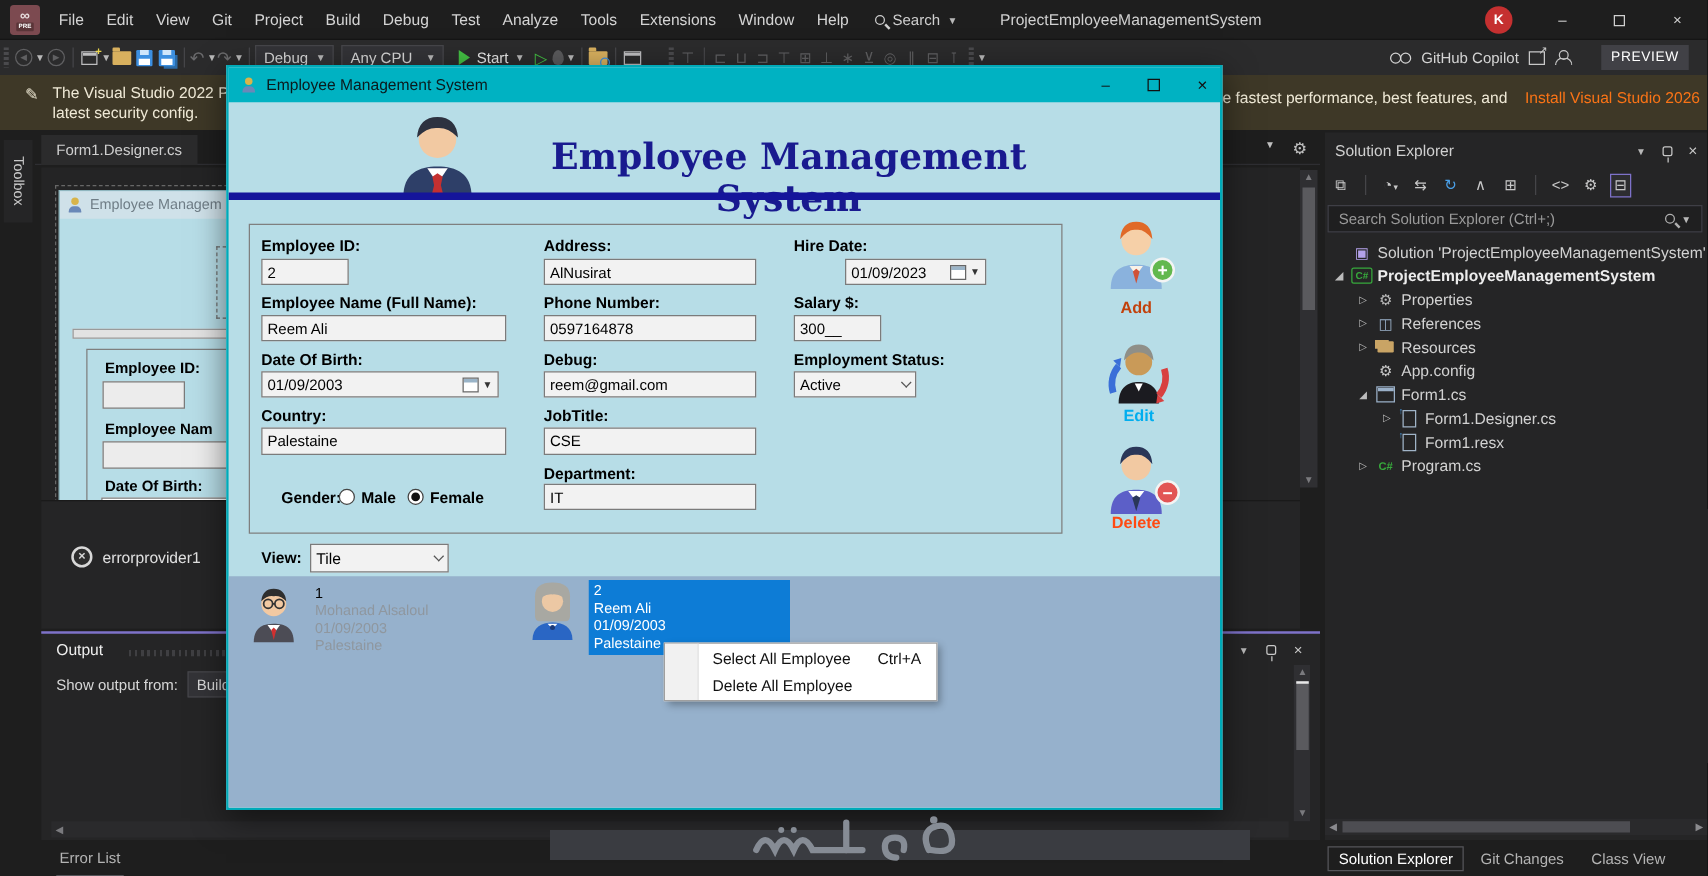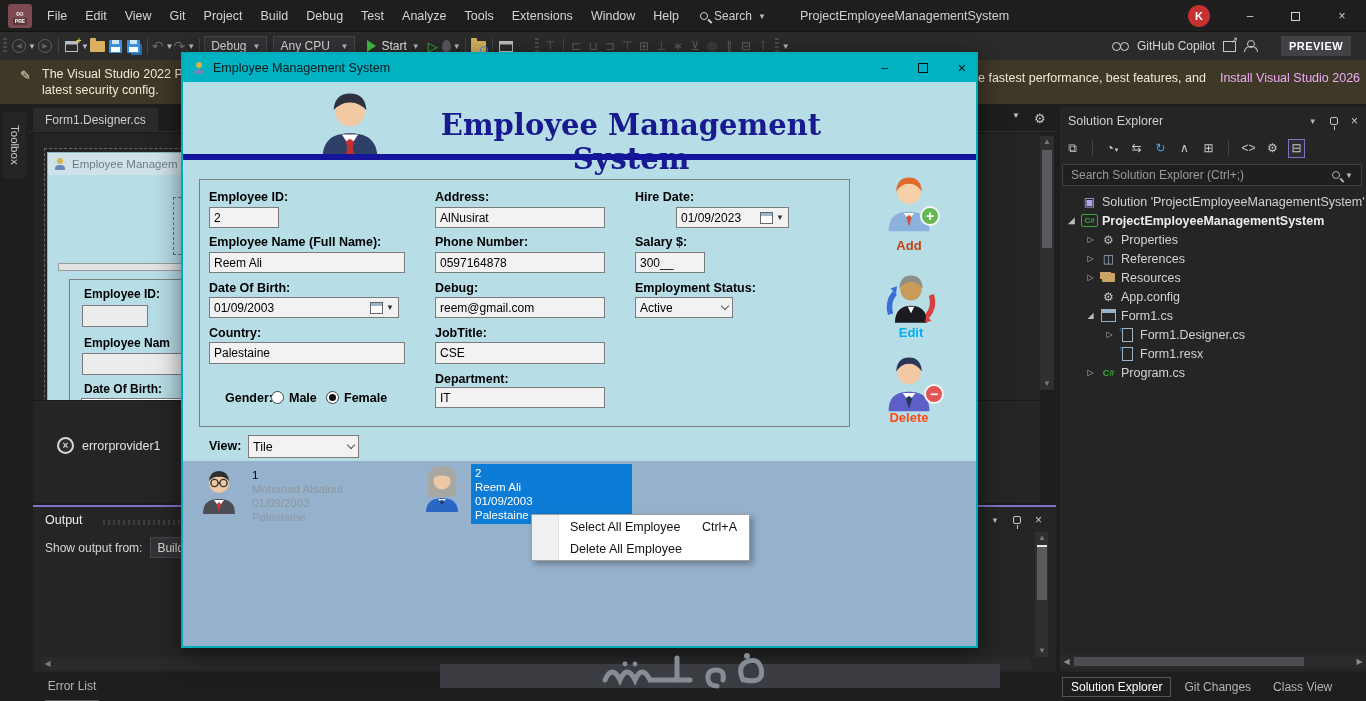--- a/index.html
+++ b/index.html
@@ -48,28 +48,28 @@
   .dim-tool{color:#606062;font-size:12px;width:17px;text-align:center;}
   .copilot-group{position:absolute;left:1112px;top:32px;height:28px;display:flex;align-items:center;gap:8px;color:#d4d4d4;}
   .goggles{width:17px;height:9px;position:relative;display:inline-block;}
   .goggles::before,.goggles::after{content:"";position:absolute;top:0;width:7px;height:7px;border:1.5px solid #d4d4d4;border-radius:50%;}
   .goggles::before{left:0;} .goggles::after{right:0;}
   .share-ic{width:13px;height:11px;border:1px solid #c8c8c8;position:relative;}
   .share-ic::after{content:"↗";position:absolute;right:-3px;top:-7px;font-size:9px;color:#c8c8c8;}
   .person-ic{width:12px;height:12px;position:relative;display:inline-block;}
   .person-ic::before{content:"";position:absolute;left:3px;top:0;width:6px;height:6px;border:1.2px solid #c8c8c8;border-radius:50%;}
   .person-ic::after{content:"";position:absolute;left:0;bottom:0;width:12px;height:5px;border:1.2px solid #c8c8c8;border-bottom:none;border-radius:6px 6px 0 0;}
-  .preview-badge{position:absolute;left:1281px;top:36px;width:70px;height:20px;background:#414146;color:#fff;font-weight:bold;font-size:11px;display:flex;align-items:center;justify-content:center;letter-spacing:.5px;}
+  .preview-badge{position:absolute;left:1281px;top:36px;width:70px;height:20px;background:#414146;color:#fff;font-weight:normal;font-size:11px;display:flex;align-items:center;justify-content:center;letter-spacing:.5px;}
 
   
   .infobar{position:absolute;left:0;top:60px;width:1366px;height:44px;background:#3e3827;color:#efe9d6;}
   .infobar .pencil{position:absolute;left:20px;top:8px;font-size:13px;color:#e6e0cc;}
   .ib-left{position:absolute;left:42px;top:6px;line-height:16px;font-size:12.5px;white-space:nowrap;}
   .ib-right{position:absolute;left:978px;top:11px;display:flex;gap:14px;font-size:12.5px;white-space:nowrap;}
-  .ib-link{color:#f0abfc;text-align:right;}
+  .ib-link{color:#f97316;text-align:right;}
 
   
   .toolbox-strip{position:absolute;left:0;top:104px;width:28px;height:568px;background:#1e1e1e;}
   .toolbox-tab{position:absolute;left:3px;top:8px;width:23px;height:66px;color:#c8c8c8;font-size:11.5px;writing-mode:vertical-rl;display:flex;align-items:center;justify-content:center;background:#252526;}
 
   
   .doc-tabbar{position:absolute;left:28px;top:106px;width:1028px;height:26px;background:#1e1e1e;border-bottom:1px solid #2e2e32;}
   .doc-tab{position:absolute;left:5px;top:2px;height:24px;padding:0 12px;background:#2b2b2c;color:#cfcfcf;display:flex;align-items:center;font-size:12px;}
   .tabbar-ic{position:absolute;top:5px;color:#c0c0c0;}
   .designer-pane{position:absolute;left:33px;top:134px;width:1007px;height:266px;background:#242425;overflow:hidden;}

